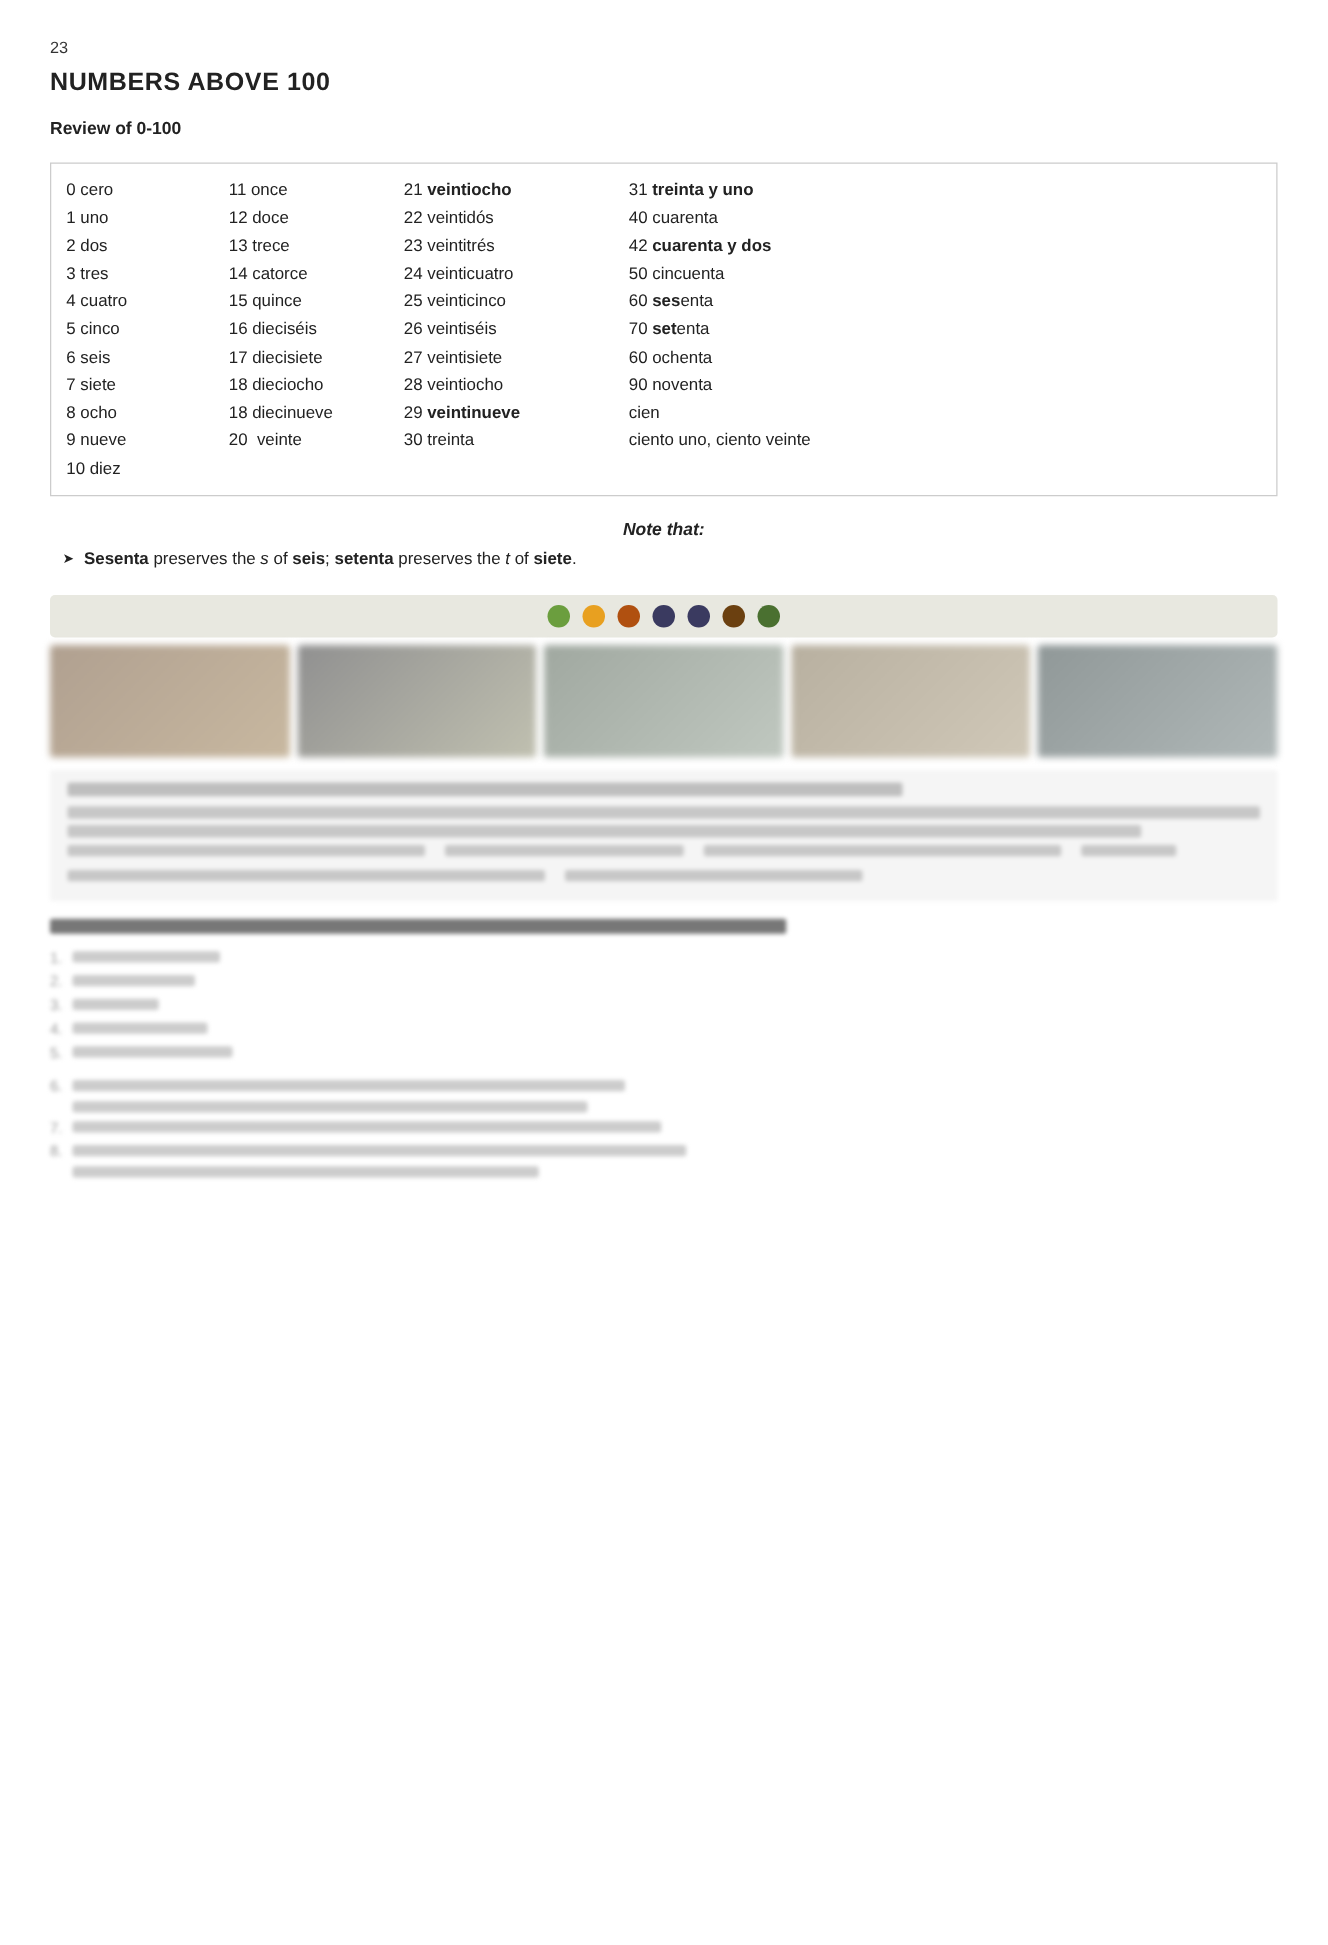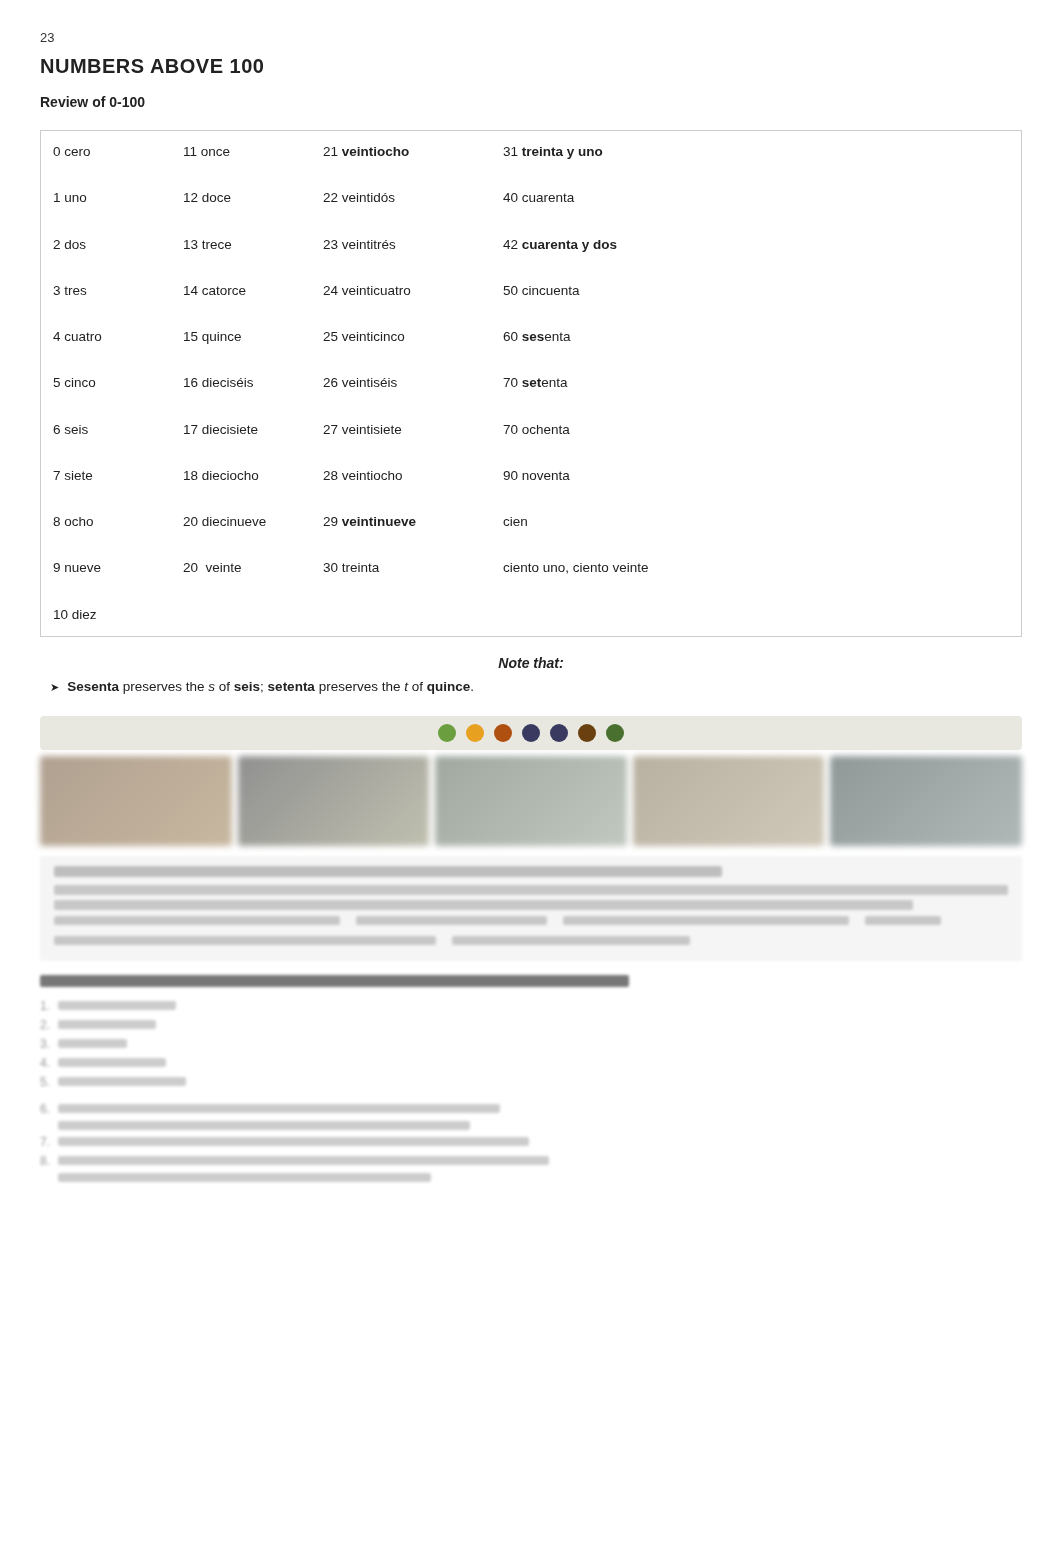--- a/index.html
+++ b/index.html
@@ -33,21 +33,20 @@
       margin-bottom: 18px;
       display: grid;
       grid-template-columns: 130px 140px 180px 220px;
       gap: 2px 0;
       font-size: 13.5px;
       line-height: 1.65;
     }
     .number-table .col {
       display: flex;
       flex-direction: column;
-      gap: 24px;
     }
     .number-table .row-item {
       white-space: nowrap;
     }
     .note-section {
       margin-bottom: 18px;
       text-align: center;
     }
     .note-title {
       font-weight: bold;
@@ -179,21 +178,21 @@
 
   <div class="col">
     <span class="row-item">11 once</span>
     <span class="row-item">12 doce</span>
     <span class="row-item">13 trece</span>
     <span class="row-item">14 catorce</span>
     <span class="row-item">15 quince</span>
     <span class="row-item">16 dieciséis</span>
     <span class="row-item">17 diecisiete</span>
     <span class="row-item">18 dieciocho</span>
-    <span class="row-item">20 diecinueve</span>
+    <span class="row-item">18 diecinueve</span>
     <span class="row-item">20&nbsp; veinte</span>
   </div>
 
   <div class="col">
     <span class="row-item">21 <strong>veintiocho</strong></span>
     <span class="row-item">22 veintidós</span>
     <span class="row-item">23 veintitrés</span>
     <span class="row-item">24 veinticuatro</span>
     <span class="row-item">25 veinticinco</span>
     <span class="row-item">26 veintiséis</span>
@@ -203,33 +202,33 @@
     <span class="row-item">30 treinta</span>
   </div>
 
   <div class="col">
     <span class="row-item">31 <strong>treinta y uno</strong></span>
     <span class="row-item">40 cuarenta</span>
     <span class="row-item">42 <strong>cuarenta y dos</strong></span>
     <span class="row-item">50 cincuenta</span>
     <span class="row-item">60 <strong>ses</strong>enta</span>
     <span class="row-item">70 <strong>set</strong>enta</span>
-    <span class="row-item">70 ochenta</span>
+    <span class="row-item">60 ochenta</span>
     <span class="row-item">90 noventa</span>
     <span class="row-item">cien</span>
     <span class="row-item">ciento uno, ciento veinte</span>
   </div>
 </div>
 
 <div class="note-section">
   <div class="note-title">Note that:</div>
   <ul class="note-list">
     <li>
       <span></span>
-      <span><strong>Sesenta</strong> preserves the <em>s</em> of <strong>seis</strong>; <strong>setenta</strong> preserves the <em>t</em> of <strong>quince</strong>.</span>
+      <span><strong>Sesenta</strong> preserves the <em>s</em> of <strong>seis</strong>; <strong>setenta</strong> preserves the <em>t</em> of <strong>siete</strong>.</span>
     </li>
   </ul>
 </div>
 
 <div class="blurred-dots" style="background: #e8e8e0; margin-bottom: 6px; padding: 8px 20px; display: flex; gap: 10px; justify-content: center; filter: blur(0.5px);">
   <div class="dot" style="background: #6b9e3e;"></div>
   <div class="dot" style="background: #e8a020;"></div>
   <div class="dot" style="background: #b05010;"></div>
   <div class="dot" style="background: #3a3a60;"></div>
   <div class="dot" style="background: #3a3a60;"></div>

